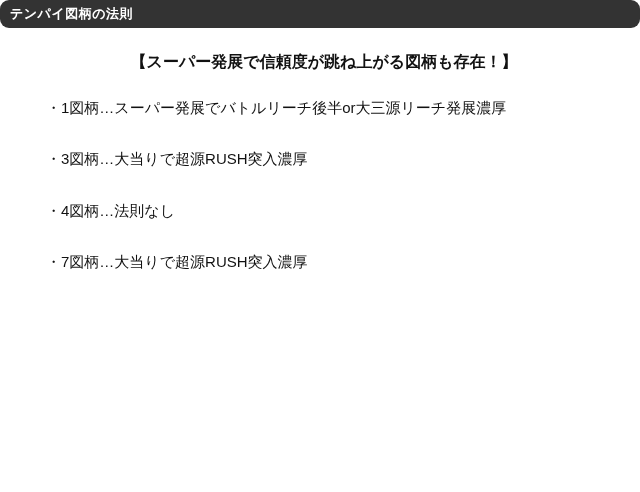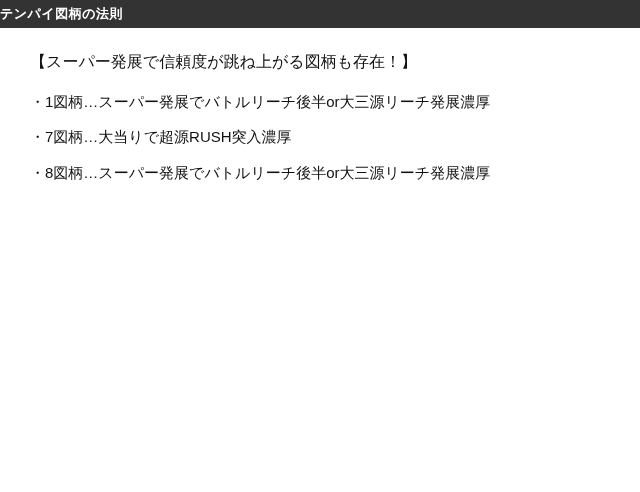--- a/index.html
+++ b/index.html
@@ -25,71 +25,75 @@
     position: absolute;
     top: 0;
     left: 0;
     width: 640px;
     height: 28px;
     background: #333333;
     color: #ffffff;
     display: flex;
     align-items: flex-start;
     box-sizing: border-box;
+    padding-left: 10px;
+    border-radius: 9px;
   }
   .title-bar .title-text {
     font-size: 13px;
     font-weight: bold;
     letter-spacing: 0.5px;
     line-height: 28px;
   }
   .content {
     position: absolute;
     top: 28px;
     left: 0;
     width: 640px;
     height: 464px;
     box-sizing: border-box;
     padding: 22px 22px 0 30px;
   }
   .heading {
     font-size: 16px;
-    font-weight: normal;
+    font-weight: bold;
     color: #111111;
     margin: 0 0 10px 0;
     line-height: 1.5;
+    text-align: center;
   }
   .list {
     margin: 0;
     padding: 0;
     list-style: none;
   }
   .list-item {
     font-size: 15px;
     line-height: 1.42;
     color: #111111;
-    margin: 0;
+    margin: 16px;
     padding: 7px 0 7px 0;
     letter-spacing: 0px;
   }
 </style>
 </head>
 <body>
 
 <div class="page">
 
   <div class="title-bar">
     <span class="title-text">テンパイ図柄の法則</span>
   </div>
 
   <div class="content">
 
     <h1 class="heading">【スーパー発展で信頼度が跳ね上がる図柄も存在！】</h1>
 
     <ul class="list">
       <li class="list-item">・1図柄…スーパー発展でバトルリーチ後半or大三源リーチ発展濃厚</li>
+      <li class="list-item">・3図柄…大当りで超源RUSH突入濃厚</li>
+      <li class="list-item">・4図柄…法則なし</li>
       <li class="list-item">・7図柄…大当りで超源RUSH突入濃厚</li>
-      <li class="list-item">・8図柄…スーパー発展でバトルリーチ後半or大三源リーチ発展濃厚</li>
     </ul>
 
   </div>
 
 </div>
 
 </body></html>

